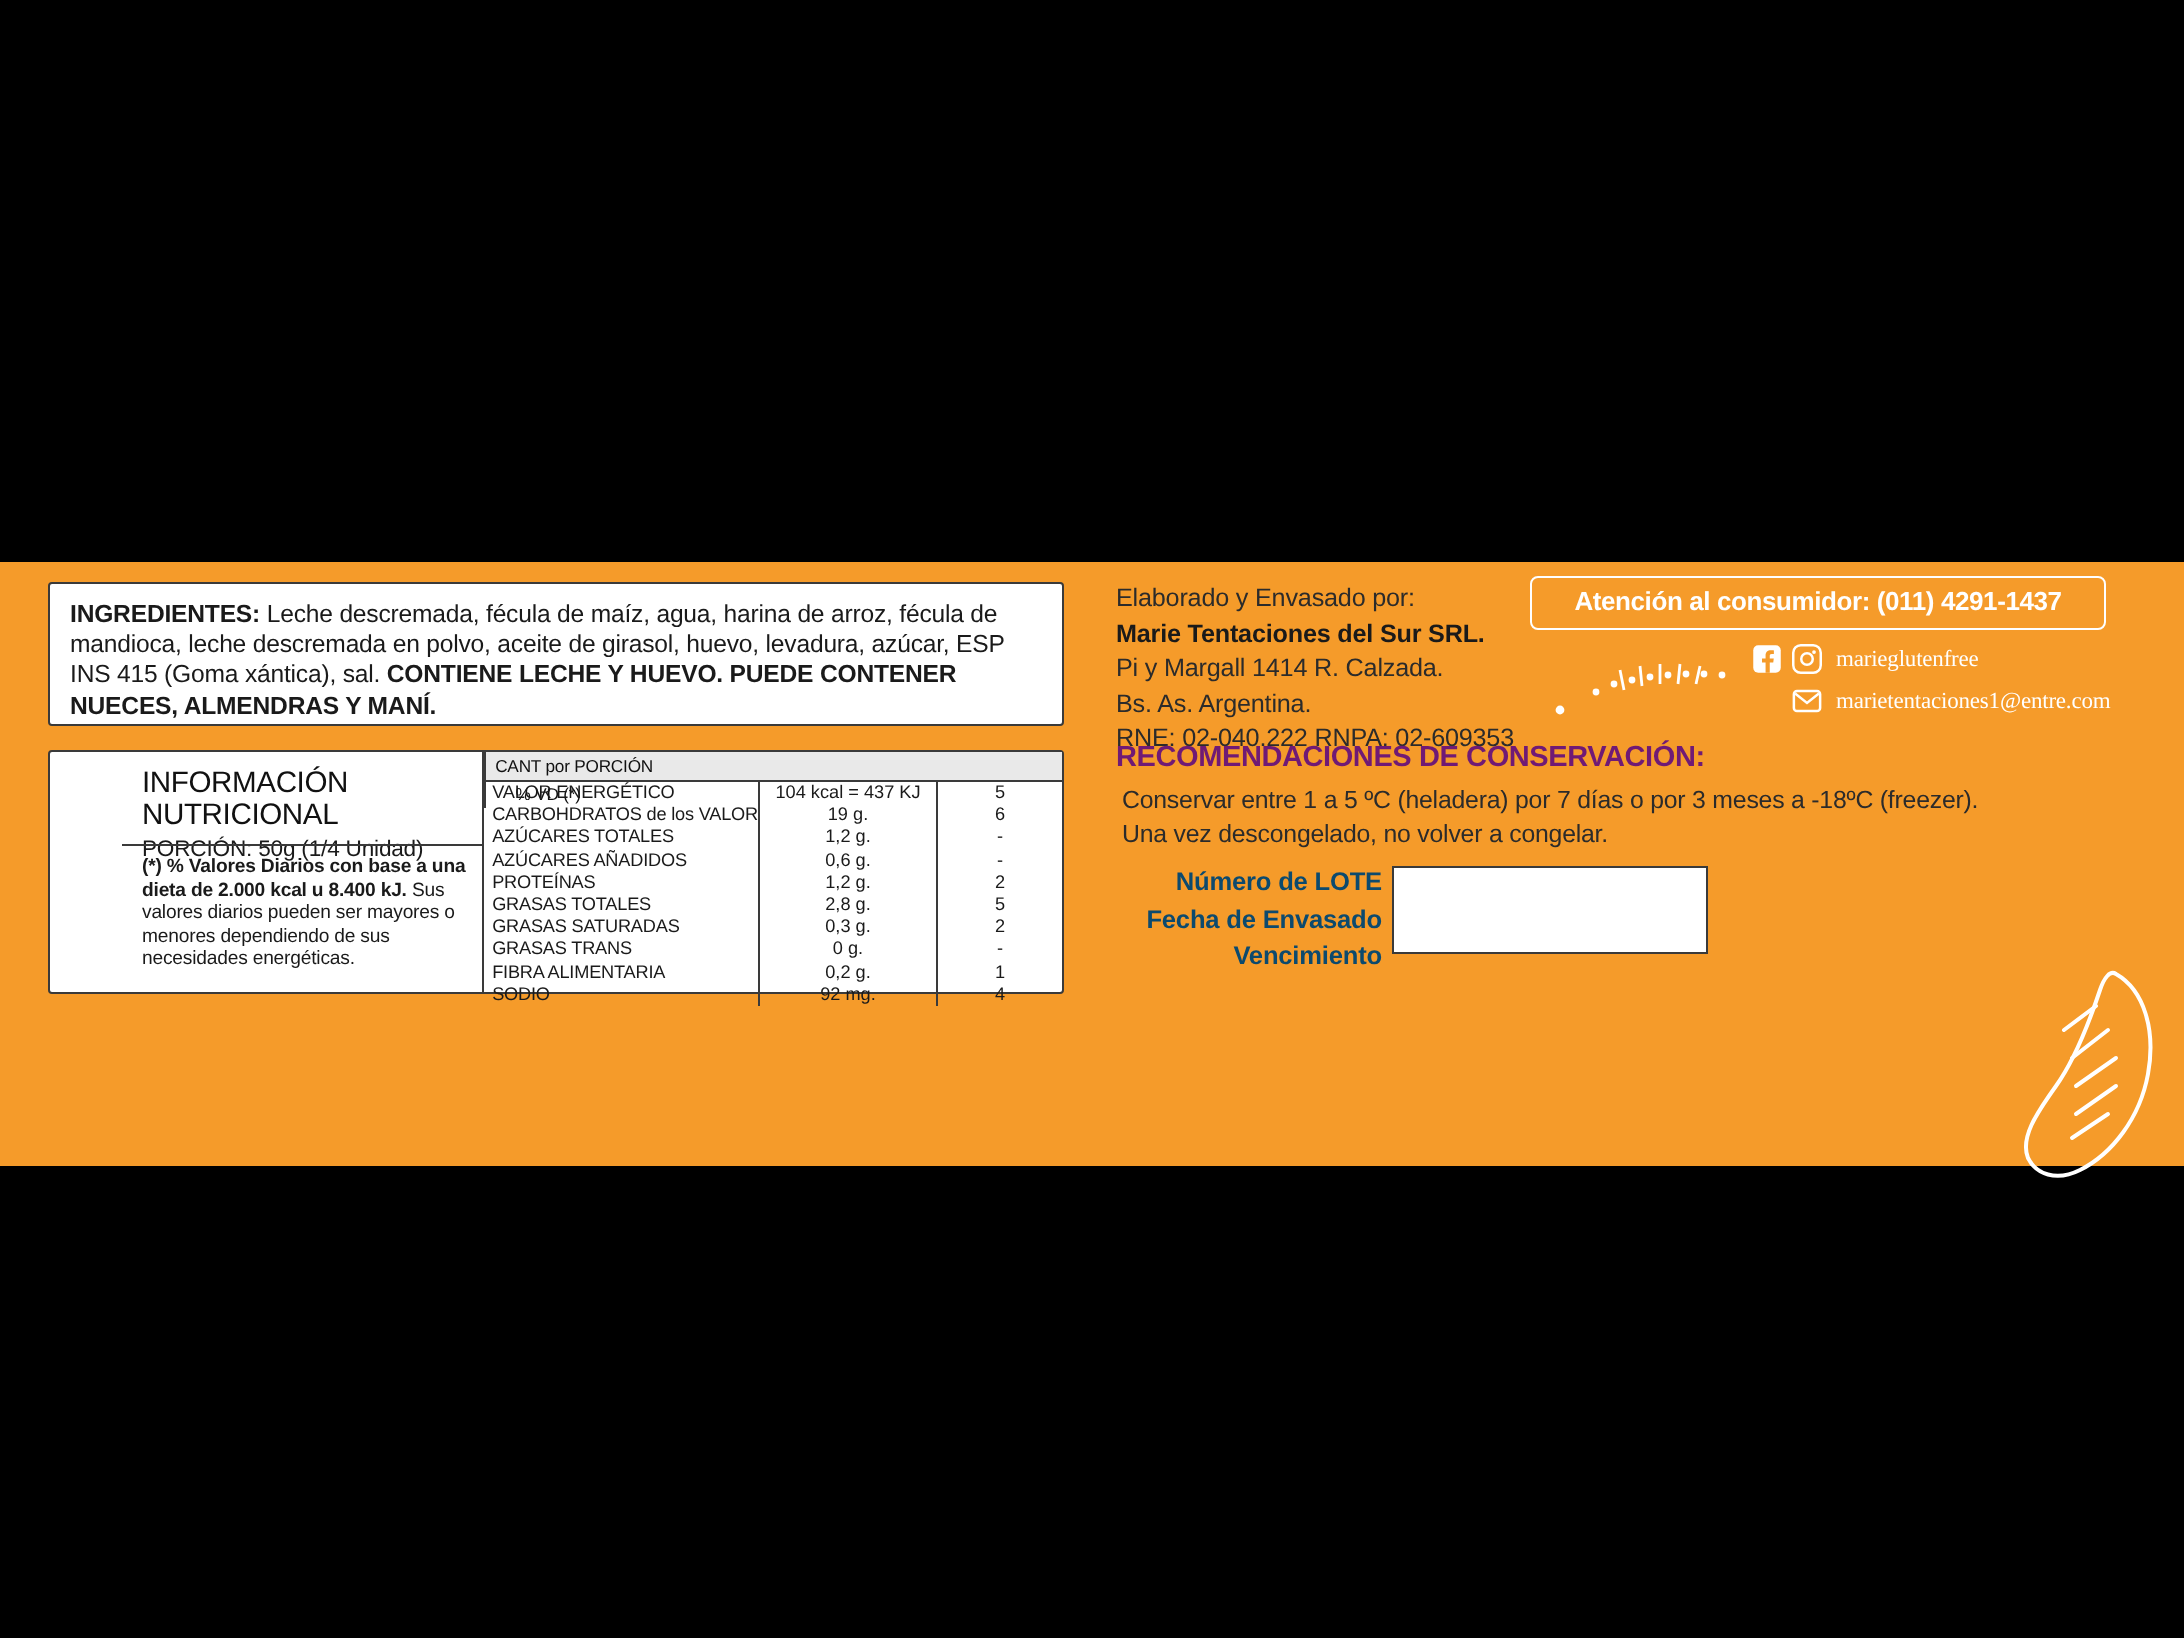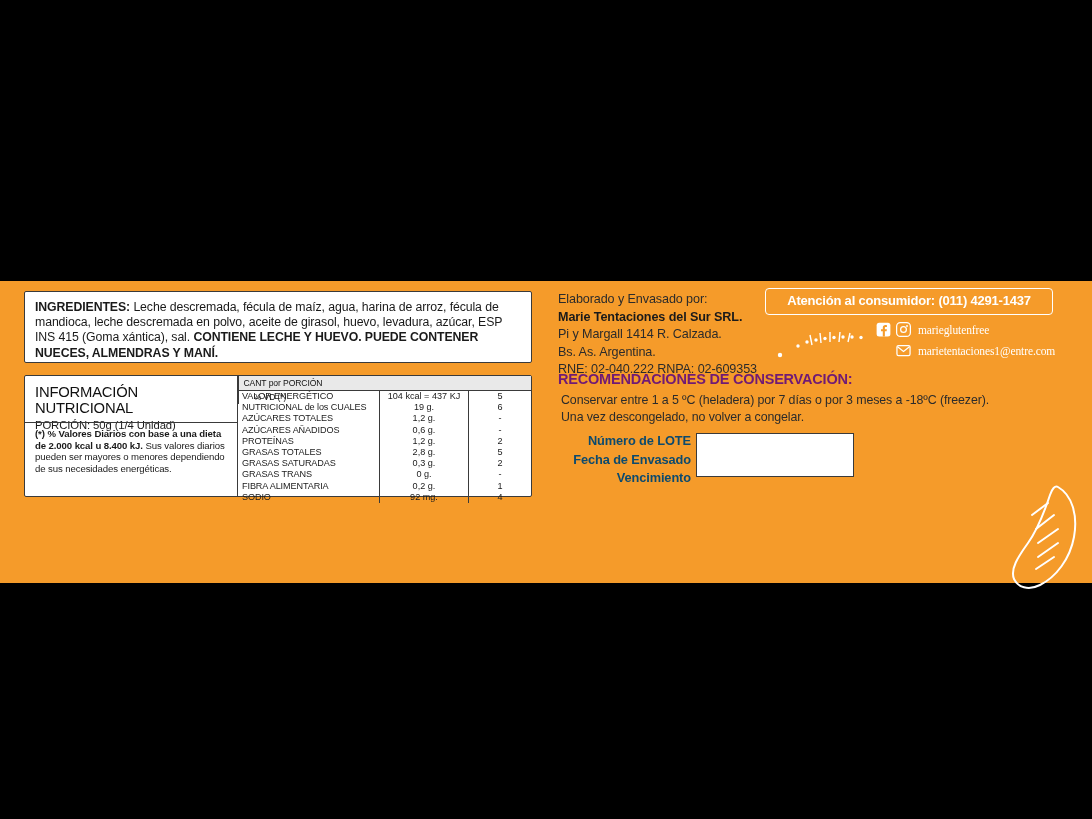--- a/index.html
+++ b/index.html
@@ -46,20 +46,21 @@
   #ingredients-text b { font-weight: bold; }
 
   #nutrition-panel {
     left: 24px;
     top: 94px;
     width: 508px;
     height: 122px;
     border: 1px solid #3a3a3a;
     border-radius: 2px;
     display: flex;
+    padding-left: 36px;
   }
   #nutri-left {
     width: 212px;
     box-sizing: border-box;
     padding: 8px 8px 4px 10px;
     position: relative;
   }
   #nutri-title {
     font-size: 14.8px;
     color: #111;
@@ -309,21 +310,21 @@
         <div class="c1">CANT por PORCIÓN</div>
         <div class="c2">% VD (*)</div>
       </div>
       <div id="nutri-rows">
           <div class="nrow">
             <div class="c0">VALOR ENERGÉTICO</div>
             <div class="c1">104 kcal = 437 KJ</div>
             <div class="c2">5</div>
           </div>
           <div class="nrow">
-            <div class="c0">NUTRICIONAL de los CUALES</div>
+            <div class="c0">CARBOHDRATOS de los VALOR</div>
             <div class="c1">19 g.</div>
             <div class="c2">6</div>
           </div>
           <div class="nrow">
             <div class="c0">AZÚCARES TOTALES</div>
             <div class="c1">1,2 g.</div>
             <div class="c2">-</div>
           </div>
           <div class="nrow">
             <div class="c0">AZÚCARES AÑADIDOS</div>

